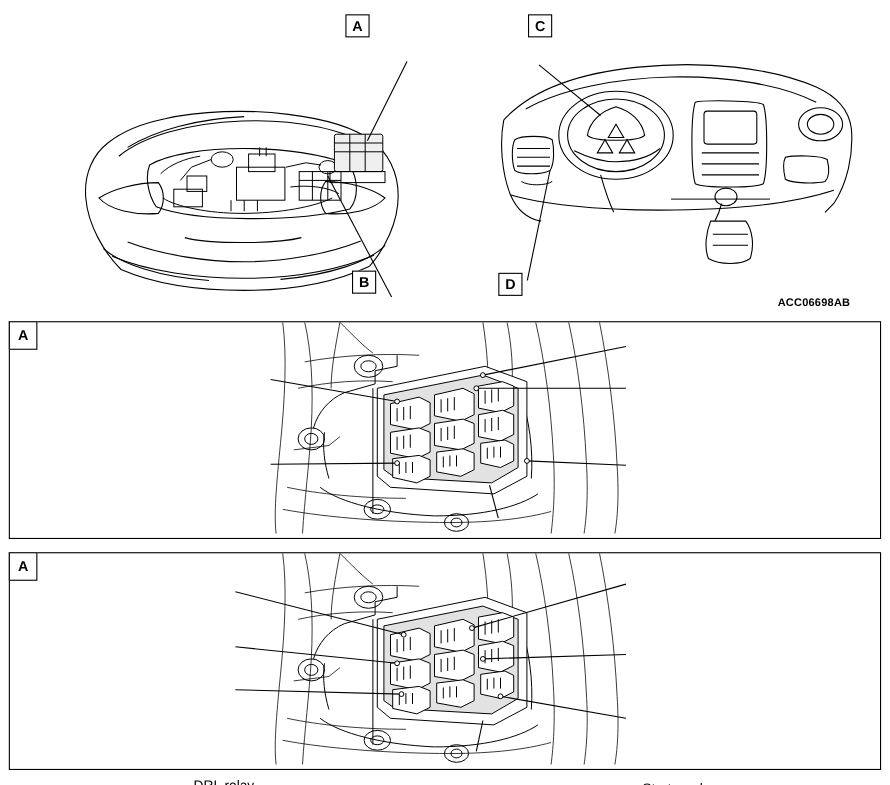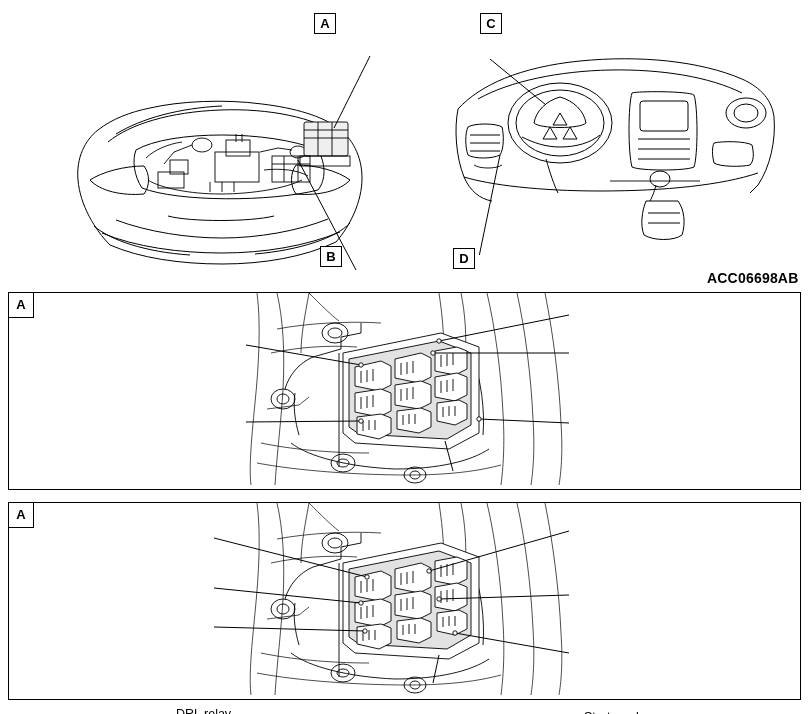--- a/index.html
+++ b/index.html
@@ -14,21 +14,21 @@
   
   .callout{
     position:absolute;border:1.6px solid #000;background:#fff;
     font-size:13px;font-weight:bold;text-align:center;
     line-height:20px;width:22px;height:21px;box-sizing:border-box;
   }
   .lbl{
     position:absolute;font-size:12.5px;white-space:nowrap;color:#000;
   }
   .code{
-    position:absolute;font-size:14px;font-weight:bold;letter-spacing:0.2px;
+    position:absolute;font-size:10px;font-weight:bold;letter-spacing:0.2px;
   }
   .panel{
     position:absolute;border:1.6px solid #000;background:#fff;box-sizing:border-box;
   }
   .panel-tag{
     position:absolute;left:-1px;top:-1px;width:26px;height:26px;
     border:1.6px solid #000;background:#fff;box-sizing:border-box;
     font-size:13px;font-weight:bold;text-align:center;line-height:23px;
   }
   svg{display:block;}

